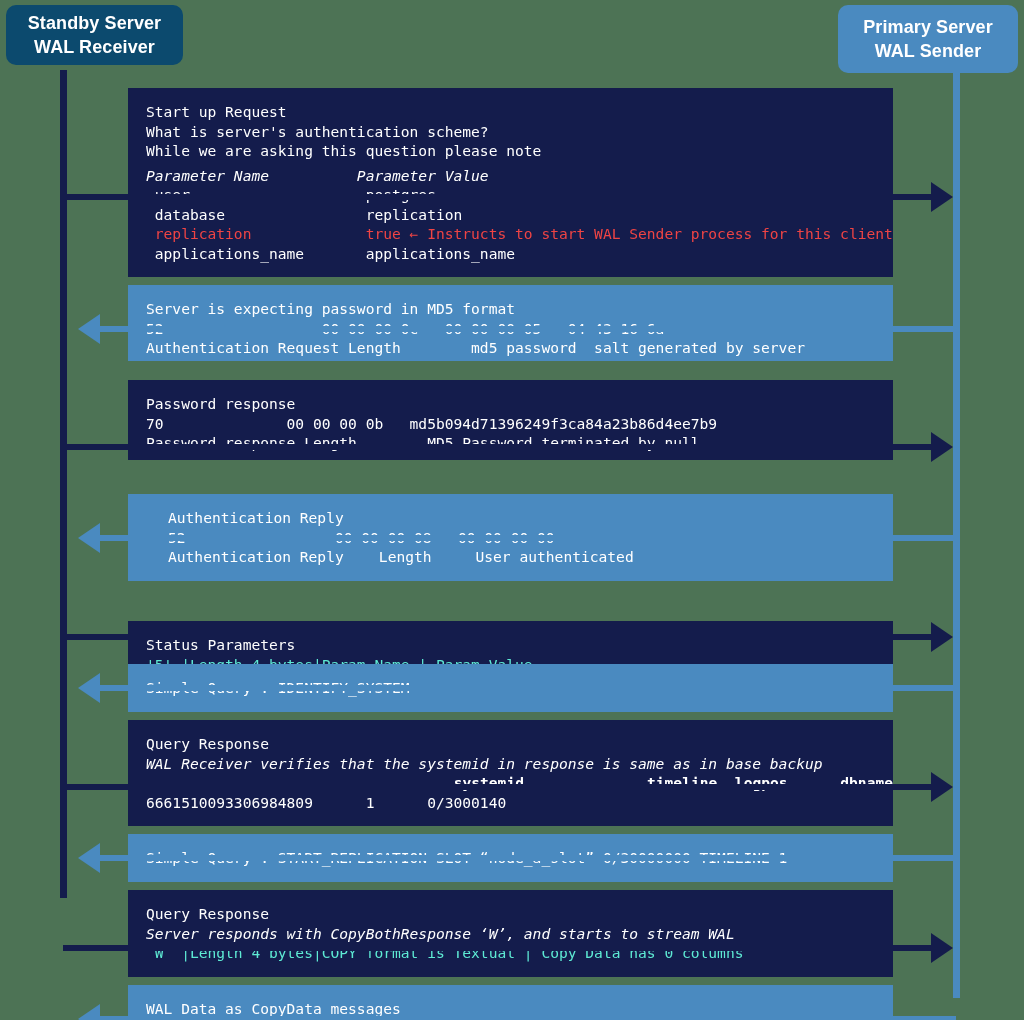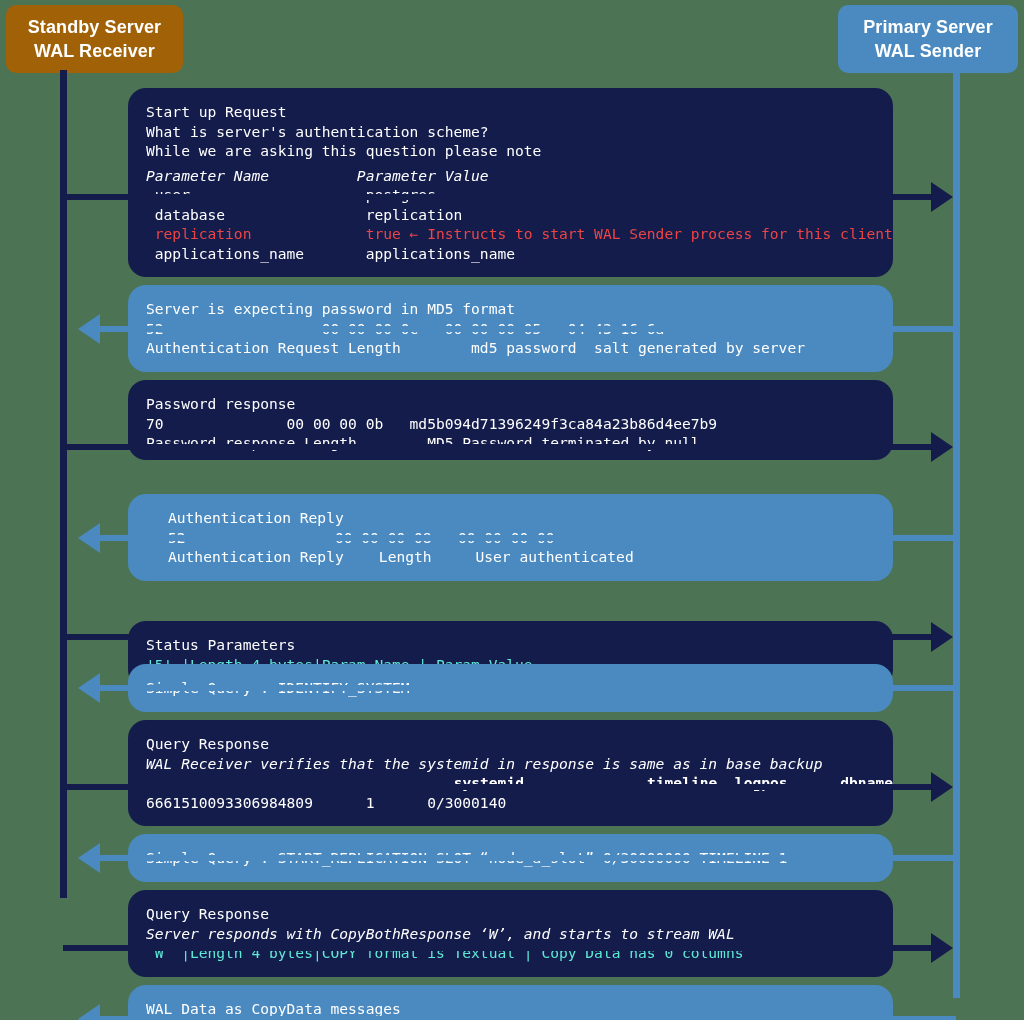--- a/index.html
+++ b/index.html
@@ -25,39 +25,38 @@
     font-size: 18px;
     font-weight: bold;
     line-height: 1.35;
     text-align: center;
     display: flex;
     flex-direction: column;
     justify-content: center;
     align-items: center;
     letter-spacing: .1px;
   }
-  .actor.left  { left: 6px;  top: 5px;  width: 177px; height: 68px; background: #a16207; }
+  .actor.left  { left: 6px;  top: 5px;  width: 177px; height: 60px; background: #0c4a6e; }
   .actor.right { left: 838px; top: 5px; width: 180px; height: 68px; background: #4a8ac0; }
   .actor span { display: block; white-space: nowrap; }
 
   
   .lifeline { position: absolute; width: 7px; }
   .lifeline.left  { left: 60px;  top: 70px; height: 828px; background: #141c4c; }
   .lifeline.right { left: 953px; top: 70px; height: 928px; background: #4a8ac0; }
 
   .bubble {
     position: absolute;
     left: 128px;
     width: 765px;
     padding: 14px 0 14px 18px;
     color: #ffffff;
     font-size: 14.6px;
     line-height: 19.5px;
     white-space: pre;
-    border-radius: 18px;
   }
   .bubble.dark  { background: #141c4c; }
   .bubble.light { background: #4a8ac0; }
 
   .line { white-space: pre; }
   .line.italic { font-style: italic; }
   .line.bold   { font-weight: bold; text-align: right; }
   .line.red    { color: #ef4444; }
   .line.navy   { color: #192a60; }
   .line.pale   { color: #5eead4; }
@@ -95,21 +94,21 @@
   <div class="actor right">
     <span>Primary Server</span>
     <span>WAL Sender</span>
   </div>
 
   <div class="lifeline left"></div>
   <div class="lifeline right"></div>
 
   <div id="messages">
       <div class="bubble dark" style="top: 88px; height: 189px;"><div class="line">Start up Request</div><div class="line">What is server's authentication scheme?</div><div class="line">While we are asking this question please note</div><div class="line spacer"></div><div class="line italic">Parameter Name          Parameter Value</div><div class="line"> user                    postgres</div><div class="line"> database                replication</div><div class="line red"> replication             true ← Instructs to start WAL Sender process for this client</div><div class="line"> applications_name       applications_name</div></div>
-      <div class="bubble light" style="top: 285px; height: 87px;"><div class="line">Server is expecting password in MD5 format</div><div class="line">52                  00 00 00 0c   00 00 00 05   04 43 16 6a</div><div class="line">Authentication Request Length        md5 password  salt generated by server</div></div>
+      <div class="bubble light" style="top: 285px; height: 76px;"><div class="line">Server is expecting password in MD5 format</div><div class="line">52                  00 00 00 0c   00 00 00 05   04 43 16 6a</div><div class="line">Authentication Request Length        md5 password  salt generated by server</div></div>
       <div class="bubble dark" style="top: 380px; height: 80px;"><div class="line">Password response</div><div class="line">70              00 00 00 0b   md5b094d71396249f3ca84a23b86d4ee7b9</div><div class="line">Password response Length        MD5 Password terminated by null</div></div>
       <div class="bubble light" style="top: 494px; height: 87px; padding-left: 40px;"><div class="line">Authentication Reply</div><div class="line">52                 00 00 00 08   00 00 00 00</div><div class="line">Authentication Reply    Length     User authenticated</div></div>
       <div class="bubble dark" style="top: 621px; height: 67px;"><div class="line">Status Parameters</div><div class="line pale">'5' |Length 4 bytes|Param Name | Param Value</div></div>
       <div class="bubble light" style="top: 664px; height: 48px;"><div class="line">Simple Query : IDENTIFY_SYSTEM</div></div>
       <div class="bubble dark" style="top: 720px; height: 106px;"><div class="line">Query Response</div><div class="line italic">WAL Receiver verifies that the systemid in response is same as in base backup</div><div class="line bold">systemid              timeline  logpos      dbname</div><div class="line">6661510093306984809      1      0/3000140</div></div>
       <div class="bubble light" style="top: 834px; height: 48px;"><div class="line">Simple Query : START_REPLICATION SLOT “node_a_slot” 0/30000000 TIMELINE 1</div></div>
       <div class="bubble dark" style="top: 890px; height: 87px;"><div class="line">Query Response</div><div class="line italic">Server responds with CopyBothResponse ‘W’, and starts to stream WAL</div><div class="line pale">‘W’ |Length 4 bytes|COPY format is Textual | Copy Data has 0 columns</div></div>
       <div class="bubble light" style="top: 985px; height: 67px;"><div class="line">WAL Data as CopyData messages</div><div class="line navy">‘d’ |Length 4 bytes| WAL Data</div></div>
       <div class="conn to-right">
         <div class="stem" style="top: 194px; width: 868px;"></div>

